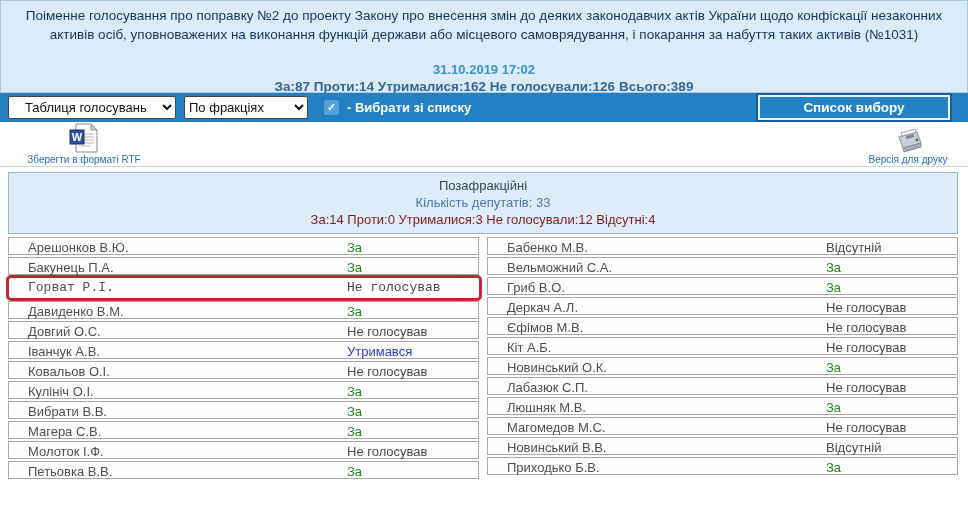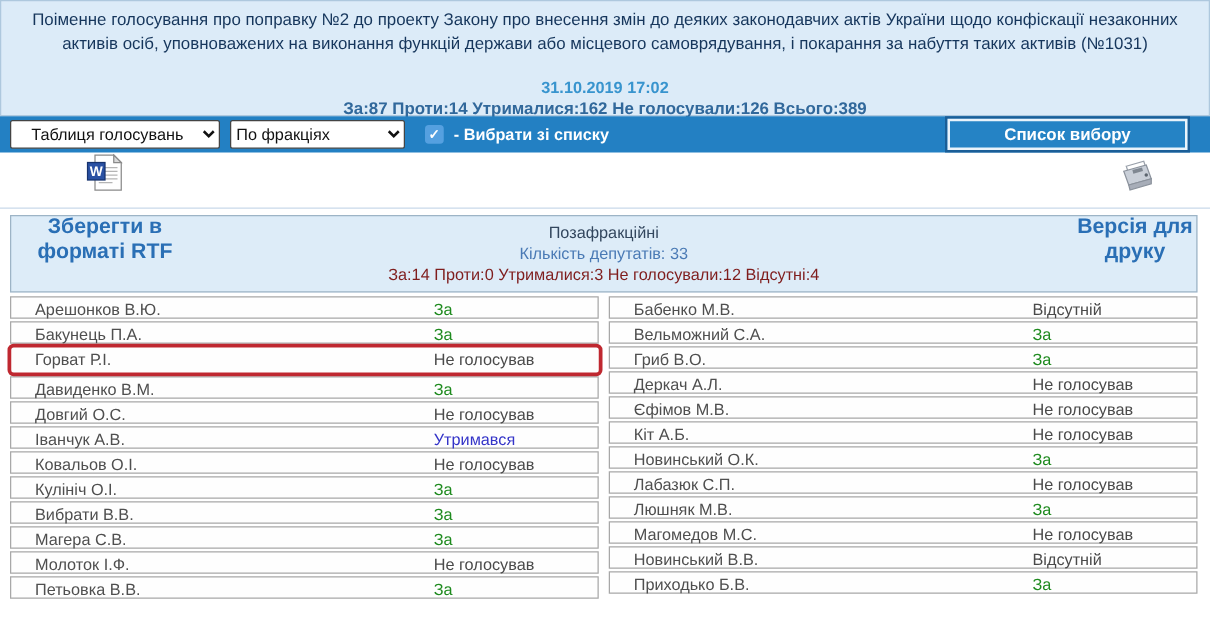--- a/index.html
+++ b/index.html
@@ -34,21 +34,21 @@
     display: flex; align-items: center;
     padding: 0 8px; gap: 8px;
     position: relative;
   }
   .toolbar select {
     height: 23px; font-size: 13px; font-family: inherit;
     border: 1px solid #444; background: #fff; color: #111;
     border-radius: 2px;
   }
   .sel-view  { width: 168px; padding-left: 12px; }
-  .sel-group { width: 140px; }
+  .sel-group { width: 124px; }
   .cb-box {
     width: 15px; height: 15px; margin-left: 8px;
     background: #55a0e0; border-radius: 3px;
     color: #fff; font-size: 11px; font-weight: bold;
     display: inline-flex; align-items: center; justify-content: center;
     cursor: pointer;
   }
   .cb-label { color: #fff; font-weight: bold; font-size: 13px; }
   .list-button {
     position: absolute; right: 18px; top: 2px;
@@ -63,21 +63,21 @@
   
   .actions-row {
     height: 45px; position: relative;
     border-bottom: 1px solid #c9d9ea;
   }
   .action {
     position: absolute; top: 1px; text-align: center; cursor: pointer;
   }
   .action .ico { display: block; margin: 0 auto; }
   .action .lbl {
-    display: block; color: #2a6fb5; font-weight: bold; font-size: 17px; margin-top: 18px;
+    display: block; color: #2a6fb5; font-weight: normal; font-size: 10px; margin-top: 1px;
   }
   .action-rtf   { left: 4px;  width: 160px; }
   .action-print { right: 4px; width: 112px; }
 
   
   .fraction-box {
     margin: 5px 10px 0 8px;
     background: #ddecf8;
     border: 1px solid #9db4c6;
     text-align: center;
@@ -104,20 +104,21 @@
   .vote-za { color: #1e8a1e; }
   .vote-ng { color: #4a4a4a; }
   .vote-vi { color: #4a4a4a; }
   .vote-ut { color: #3434c8; }
   .row.highlighted {
     border: 3px solid #bf2830;
     border-radius: 5px;
     height: 26px;
     margin: -2px -3px -2px -2px;
     z-index: 2;
+    font-family: Liberation Mono, monospace;
   }
 </style>
 </head>
 <body>
 
 <div class="header-box">
   <div class="vote-title">Поіменне голосування про поправку №2 до проекту Закону про внесення змін до деяких законодавчих актів України щодо конфіскації незаконних активів осіб, уповноважених на виконання функцій держави або місцевого самоврядування, і покарання за набуття таких активів (№1031)</div>
   <div class="vote-datetime">31.10.2019 17:02</div>
   <div class="vote-totals">За:87 Проти:14 Утрималися:162 Не голосували:126 Всього:389</div>
   <div class="vote-decision">Рішення не прийнято</div>

